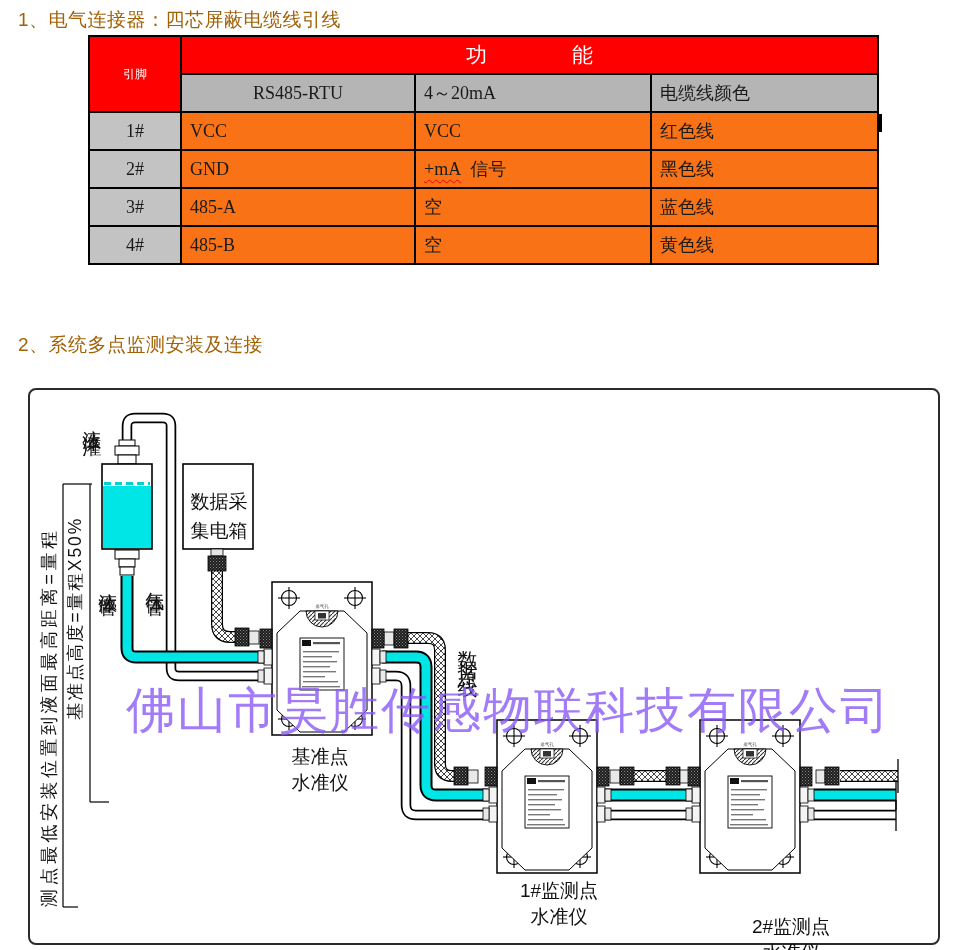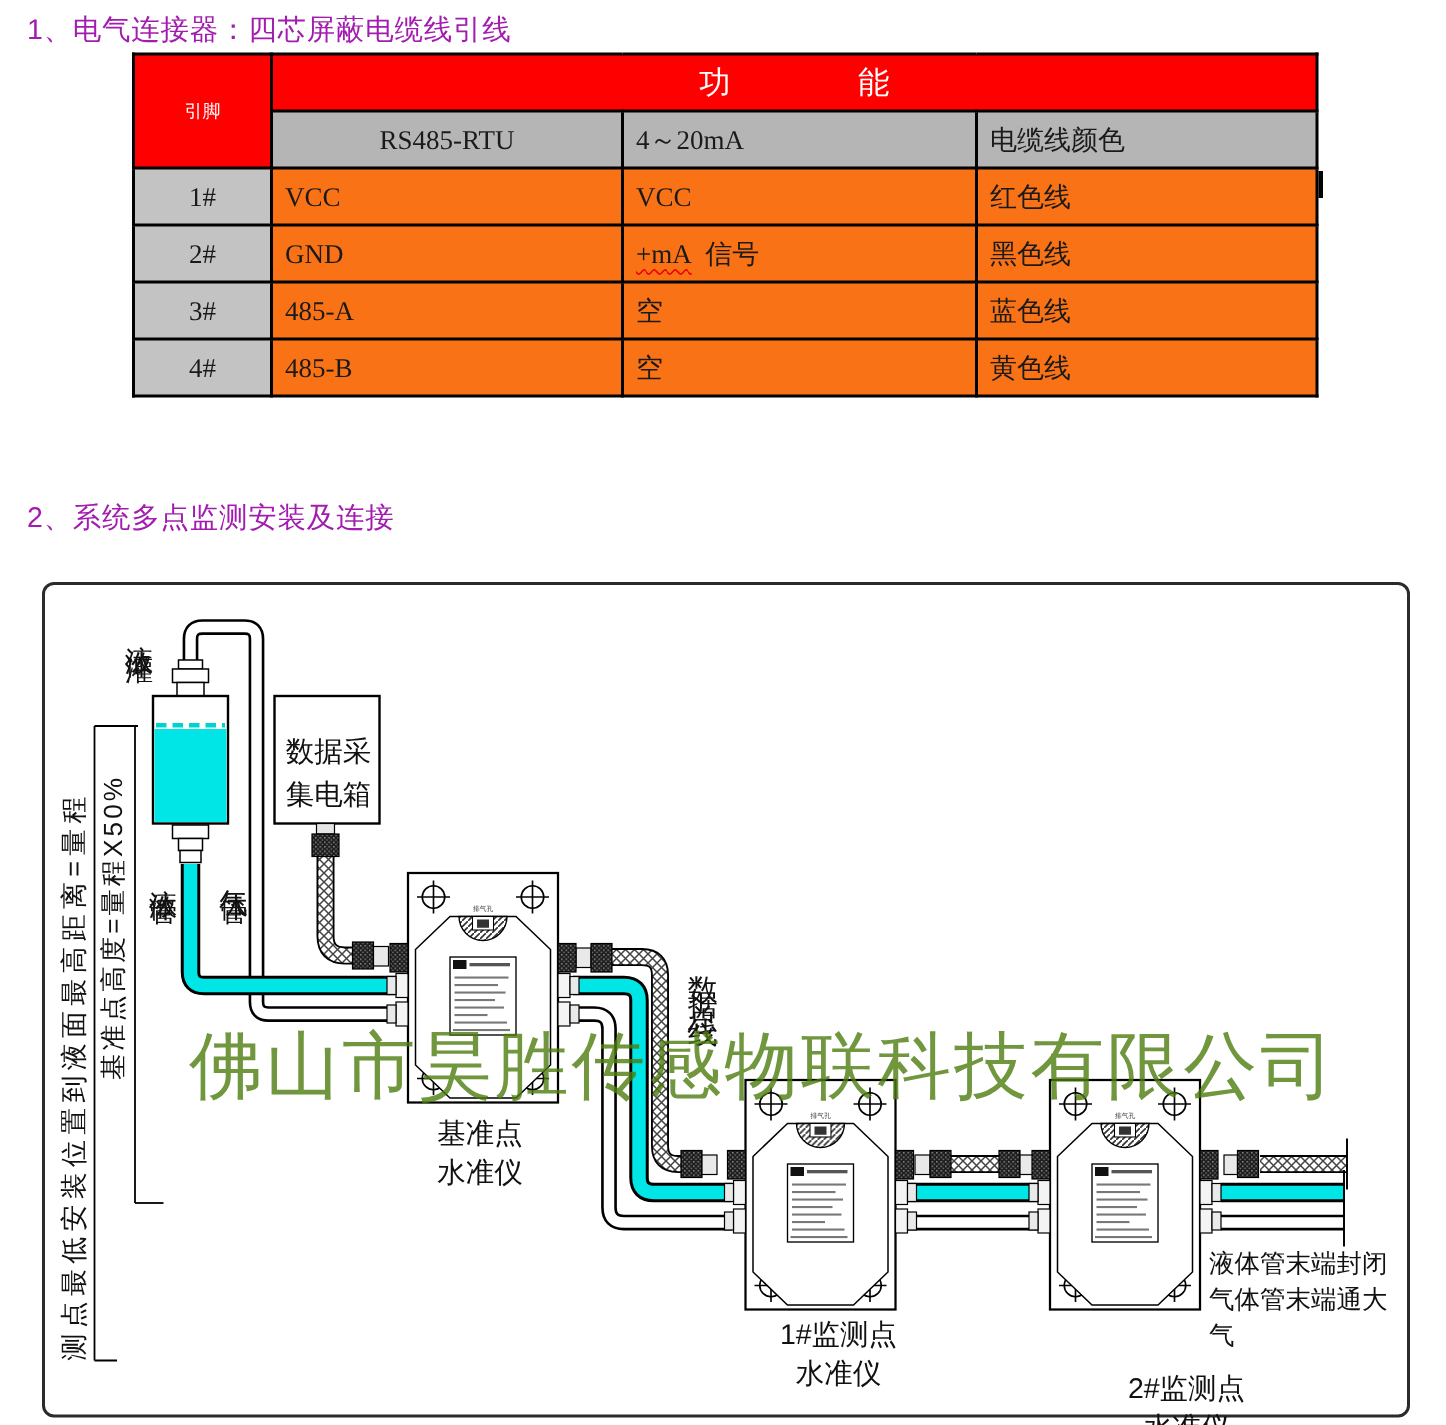--- a/index.html
+++ b/index.html
@@ -1,19 +1,19 @@
 <!DOCTYPE html>
 <html><head>
 <meta charset="utf-8">
 <style>
   html,body{margin:0;padding:0;background:#fff;width:964px;height:950px;overflow:hidden;
     font-family:"Liberation Sans",sans-serif;color:#1a1a1a;}
   .abs{position:absolute;}
   
-  .sec-title{font-size:19px;color:#a21caf;letter-spacing:0.5px;}
+  .sec-title{font-size:19px;color:#a16207;letter-spacing:0.5px;}
   
   table.pins{border-collapse:collapse;table-layout:fixed;
     font-family:"Liberation Serif","DejaVu Serif",serif;font-size:18px;}
   table.pins td{border:2px solid #000;padding:0 8px;height:38px;box-sizing:border-box;}
   td.red{background:#ff0000;color:#fff;font-family:"Liberation Sans",sans-serif;
     text-align:center;font-size:12px;}
   td.fn-head{letter-spacing:85px;text-indent:85px;font-size:21px;}
   td.sub{background:#b5b5b5;}
   td.sub.c{text-align:center;margin-top:24px;}
   td.pincol{background:#c3c3c3;text-align:center;border-right:3px solid #fff;}
@@ -22,21 +22,21 @@
   .gap{margin-left:9px;}
   .cursor-bar{width:3px;height:18px;background:#000;}
   
   .diagram{left:28px;top:388px;width:908px;height:553px;border:2px solid #2b2b2b;border-radius:8px;}
   .diagram svg{position:absolute;left:0;top:0;z-index:1;}
   .dlabel{position:absolute;z-index:3;color:#111;font-size:19px;line-height:1.35;}
   .vtext{writing-mode:vertical-rl;text-orientation:upright;}
   .rot{transform:rotate(-90deg);transform-origin:0 0;white-space:nowrap;}
   .center{text-align:center;}
   .watermark{position:absolute;z-index:4;left:96px;top:288px;white-space:nowrap;
-    font-size:49px;color:#4d7c0f;opacity:.8;letter-spacing:2px;pointer-events:none;}
+    font-size:49px;color:#8b5cf6;opacity:.8;letter-spacing:2px;pointer-events:none;}
 </style>
 </head>
 <body>
 
 <div class="abs sec-title" style="left:18px;top:7px;">1、电气连接器：四芯屏蔽电缆线引线</div>
 
 <table class="pins abs" style="left:88px;top:35px;width:789px;">
   <colgroup>
       <col style="width:92px">
       <col style="width:234px">
@@ -270,17 +270,13 @@
   </div>
   <div class="dlabel center" style="left:479px;top:488px;width:100px;">
     <div>1#监测点</div>
     <div>水准仪</div>
   </div>
   <div class="dlabel center" style="left:711px;top:488px;width:100px;margin-top:36px;">
     <div>2#监测点</div>
     <div>水准仪</div>
   </div>
 
-  <div class="dlabel" style="left:776px;top:441px;font-size:17px;line-height:1.4;">
-    <div>液体管末端封闭</div>
-    <div>气体管末端通大气</div>
-  </div>
 </div>
 
 </body></html>

